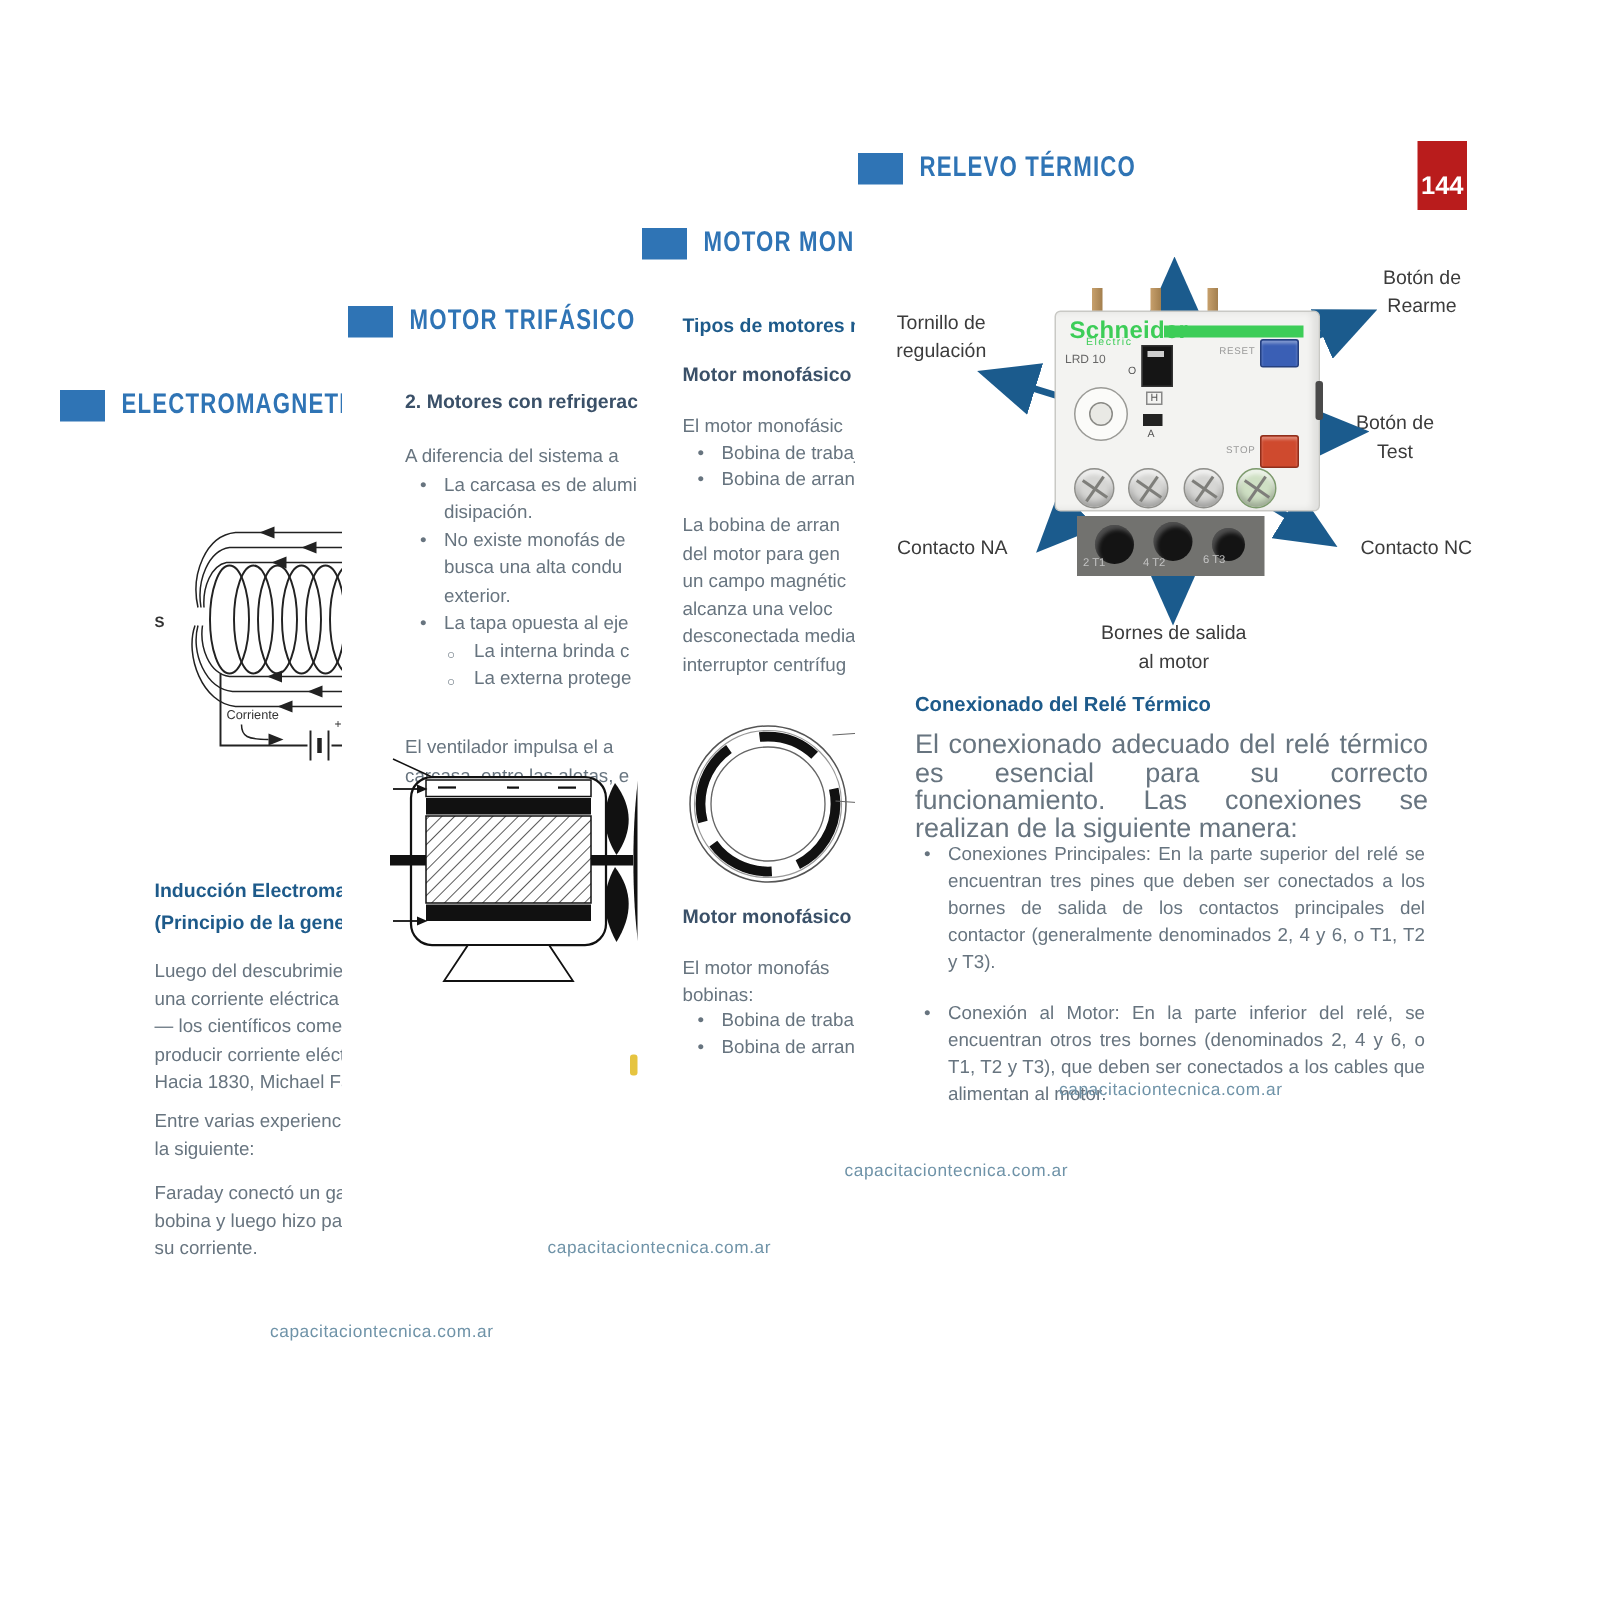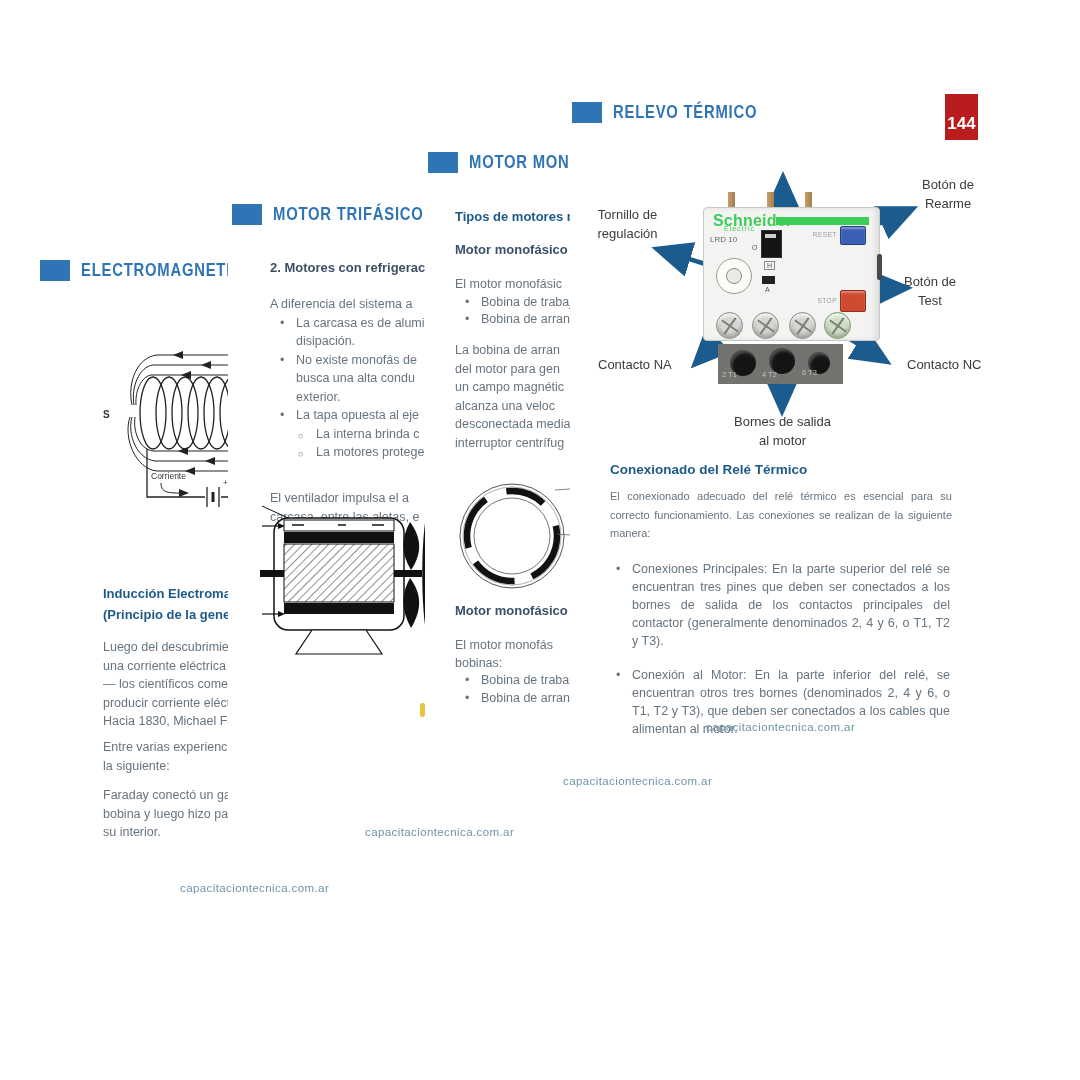--- a/index.html
+++ b/index.html
@@ -22,21 +22,21 @@
   .b::before{content:"•";position:absolute;left:10px;color:#67747f;}
   .c{padding-left:26px;}
   .s{padding-left:46px;}
   .s::before{content:"○";position:absolute;left:28px;font-size:9px;top:2px;color:#67747f;}
   .wm{position:absolute;color:#6f93a8;font-size:11.5px;letter-spacing:.4px;white-space:nowrap;}
   
   .badge{position:absolute;width:33px;height:46px;background:#b91c1c;color:#fff;font-weight:bold;
          font-size:17px;display:flex;align-items:flex-end;justify-content:center;padding-bottom:6px;box-sizing:border-box;}
   .callout{position:absolute;color:#3b3b3b;font-size:13px;line-height:19px;text-align:center;}
   .callout.left{text-align:left;}
-  .jpara{position:absolute;color:#67747f;font-size:11px;line-height:18.5px;text-align:justify;}
+  .jpara{position:absolute;color:#67747f;font-size:18px;line-height:18.5px;text-align:justify;}
   .jb{position:absolute;color:#67747f;font-size:12.5px;line-height:18px;text-align:justify;padding-left:22px;box-sizing:border-box;}
   .jb::before{content:"•";position:absolute;left:6px;color:#67747f;}
   
   .relay{position:absolute;width:175px;height:195px;}
   .pin{position:absolute;top:0;width:7px;height:17px;background:linear-gradient(90deg,#c7a06c,#a37f4e);}
   .rbody{position:absolute;top:15px;left:0;width:175px;height:132px;background:#f3f3f1;
          border:1px solid #c9c9c5;border-radius:4px;box-shadow:inset -4px 0 5px rgba(0,0,0,.08);}
   .brand1{position:absolute;left:9px;top:4px;color:#3dcd58;font-weight:bold;font-size:16px;letter-spacing:.2px;}
   .brand2{position:absolute;left:20px;top:17px;color:#3dcd58;font-size:7px;letter-spacing:1px;}
   .gbar{position:absolute;left:72px;top:9px;width:93px;height:8px;background:#3dcd58;}
@@ -124,42 +124,42 @@
       <div>producir corriente eléctr</div>
       <div>Hacia 1830, Michael Far</div>
     </div>
     <div class="tb" style="left:68px;top:508px;">
       <div>Entre varias experiencia</div>
       <div>la siguiente:</div>
     </div>
     <div class="tb" style="left:68px;top:556px;">
       <div>Faraday conectó un ga</div>
       <div>bobina y luego hizo pas</div>
-      <div>su interior.</div>
+      <div>su corriente.</div>
     </div>
     <div class="wm" style="left:145px;top:652px;">capacitaciontecnica.com.ar</div>
   </section>
 
   <section class="page" style="left:228px;top:150px;width:425px;height:700px;z-index:2;">
     <div class="trow" style="left:4px;top:53px;">
       <span class="tsq"></span>
       <span class="ttext">MOTOR TRIFÁSICO A INI</span>
     </div>
     <div class="hd" style="left:42px;top:110px;">2. Motores con refrigeraci</div>
 
     <div class="tb" style="left:42px;top:145px;">
       <div class="ln">A diferencia del sistema a</div>
       <div class="ln b">La carcasa es de alumi</div>
       <div class="ln c">disipación.</div>
       <div class="ln b">No existe monofás de</div>
       <div class="ln c">busca una alta condu</div>
       <div class="ln c">exterior.</div>
       <div class="ln b">La tapa opuesta al eje</div>
       <div class="ln s">La interna brinda c</div>
-      <div class="ln s">La motores protege</div>
+      <div class="ln s">La externa protege</div>
     </div>
     <div class="tb" style="left:42px;top:320px;margin-top:19px;">
       <div>El ventilador impulsa el a</div>
       <div>carcasa, entre las aletas, e</div>
     </div>
 
     <svg style="position:absolute;left:32px;top:352px;" width="175" height="158" viewBox="0 0 175 158">
       <defs>
         <pattern id="hatch" width="6" height="6" patternUnits="userSpaceOnUse" patternTransform="rotate(45)">
           <line x1="0" y1="0" x2="0" y2="6" stroke="#222" stroke-width="1"></line>

